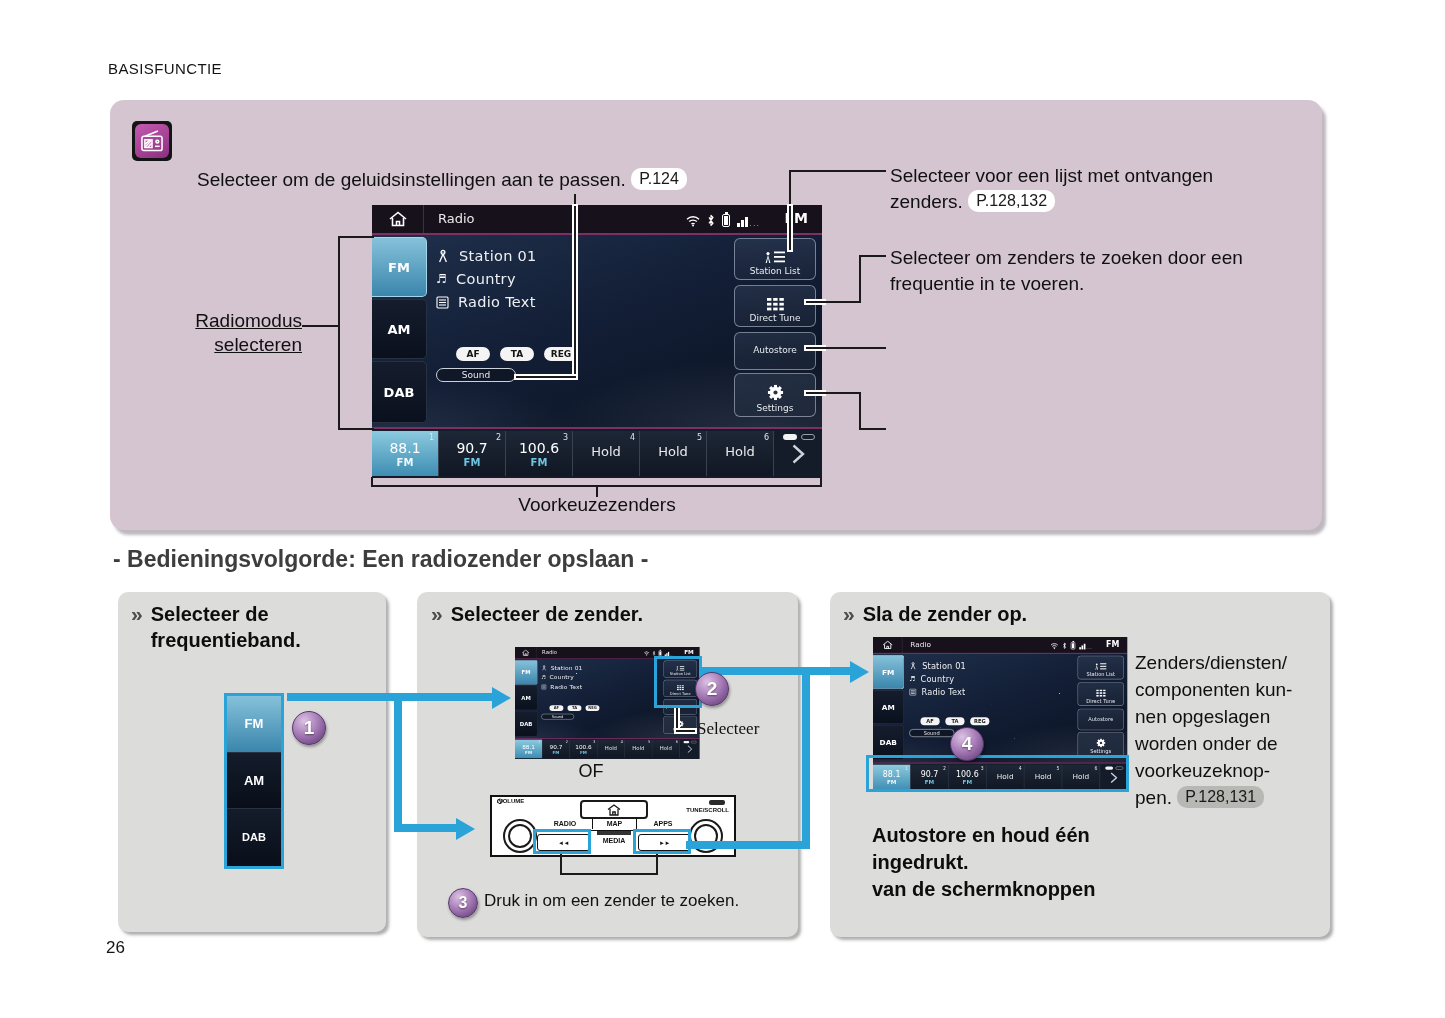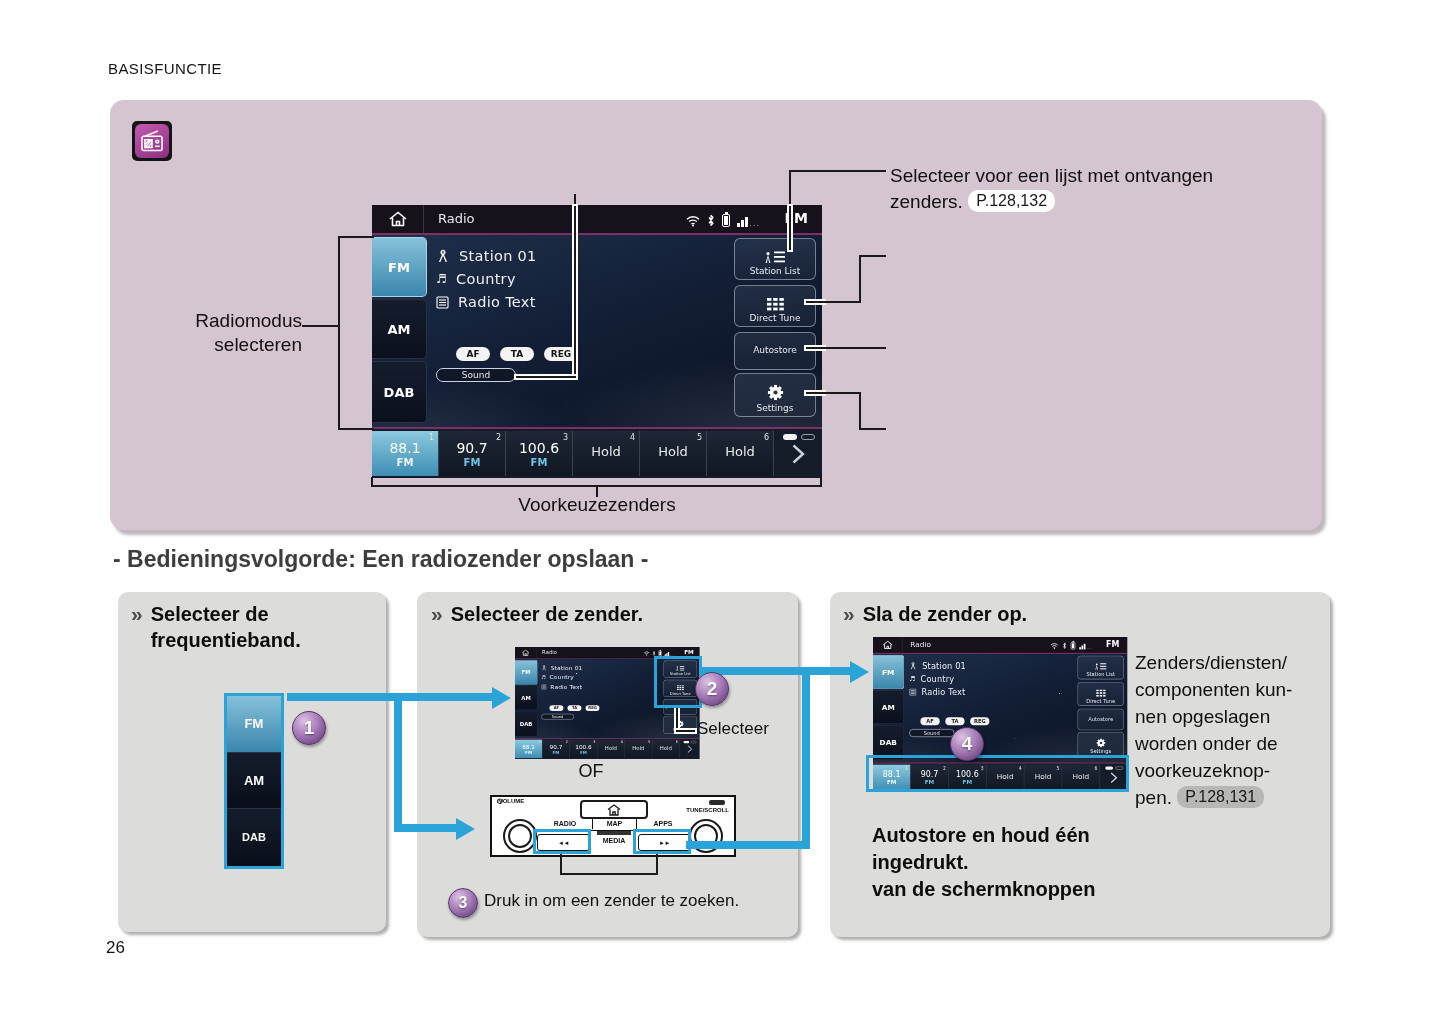--- a/index.html
+++ b/index.html
@@ -92,21 +92,21 @@
 
   .num-circle{position:absolute;width:34px;height:34px;border-radius:50%;z-index:8;color:#fff;font-weight:bold;font-size:19px;display:flex;align-items:center;justify-content:center;
     background:radial-gradient(circle at 35% 28%, #dcc2e4, #a478b4 48%, #68427e 88%);border:1px solid #55386a;box-shadow:1px 2px 3px rgba(0,0,0,.35);text-shadow:0 1px 2px rgba(0,0,0,.45);}
   .num-circle.small{width:30px;height:30px;font-size:16px;}
 
   .bline{position:absolute;background:#2aa4d8;z-index:4;}
   .barrow{position:absolute;width:0;height:0;border-top:11px solid transparent;border-bottom:11px solid transparent;border-left:19px solid #2aa4d8;z-index:4;}
   .bluebox{position:absolute;border:3px solid #2aa4d8;z-index:6;}
 
   .of-label{left:561px;top:761px;width:60px;text-align:center;font-size:18px;color:#111;}
-  .sel-label{left:697px;top:719px;font-size:17px;color:#111;}
+  .sel-label{left:697px;top:719px;font-size:17px;color:#111;font-family:Liberation Serif, serif;}
   .seek-text{left:484px;top:891px;font-size:17px;color:#111;}
 
   .note-block{left:1135px;top:649px;width:200px;font-size:19px;line-height:27px;color:#101010;}
   .hold-block{left:872px;top:822px;width:270px;font-size:20px;font-weight:bold;line-height:27px;color:#0d0d0d;}
 
   
   .hw{left:490px;top:795px;width:246px;height:62px;background:#fff;border:2px solid #111;z-index:3;}
   .hw *{position:absolute;}
   .hw-vol{left:5px;top:4px;font-size:6px;font-weight:bold;color:#111;display:flex;gap:1px;align-items:center;}
   .hw-tune{right:5px;top:10px;font-size:6px;font-weight:bold;color:#111;}
@@ -136,20 +136,24 @@
           <path d="M5,7 L16,2.5"></path>
           <rect x="2.5" y="7" width="17" height="12" rx="1.5"></rect>
           <rect x="5" y="10" width="6" height="6.5"></rect>
           <path d="M5.5,15.8 L10.5,10.3 M5.2,13.6 L9.2,9.9 M7.5,16.3 L11,12.6"></path>
           <circle cx="15.5" cy="11.5" r="1.2"></circle>
           <path d="M13.5,15.5 L17.5,15.5"></path>
         </svg>
     </div>
   </div>
 
+  <div class="abs subtitle">
+    <span>Selecteer om de geluidsinstellingen aan te passen.</span>
+    <span class="pill">P.124</span>
+  </div>
 
   <div class="slot" style="left:372px;top:205px;">
   <div class="screen">
     <div class="sc-top">
       <div class="sc-home">
         <svg width="20" height="16" viewBox="0 0 20 16" fill="none" stroke="#fff" stroke-width="1.6">
               <path d="M2,8 L10,1.5 L18,8"></path>
               <path d="M4.5,7 L4.5,14.5 L15.5,14.5 L15.5,7"></path>
               <path d="M8.5,14.5 L8.5,10.5 L11.5,10.5 L11.5,14.5"></path>
             </svg>
@@ -289,21 +293,22 @@
             </svg>
       </div>
     </div>
   </div>
 </div>
 
   <div class="callout" style="left:890px;top:163px;width:385px;">
     <span>Selecteer voor een lijst met ontvangen zenders.</span>
     <span class="pill">P.128,132</span>
   </div>
-  <div class="callout" style="left:142px;top:309px;width:160px;text-align:right;line-height:24px;">Radiomodus selecteren</div>
+  <div class="callout" style="left:890px;top:245px;width:405px;">Selecteer om zenders te zoeken door een frequentie in te voeren.</div>
+  <div class="callout" style="left:142px;top:309px;width:160px;text-align:right;line-height:24px;text-decoration:underline;">Radiomodus selecteren</div>
   <div class="callout" style="left:497px;top:492px;width:200px;text-align:center;">Voorkeuzezenders</div>
 
   <div class="kl" style="left:574px;top:194px;width:2px;height:12px;"></div>
   <div class="klw" style="left:574px;top:206px;width:2px;height:172px;"></div>
   <div class="klw" style="left:516px;top:376px;width:60px;height:2px;"></div>
   <div class="kl" style="left:789px;top:170px;width:2px;height:36px;"></div>
   <div class="klw" style="left:789px;top:206px;width:2px;height:44px;"></div>
   <div class="kl" style="left:789px;top:170px;width:97px;height:2px;"></div>
   <div class="klw" style="left:806px;top:301px;width:18px;height:2px;"></div>
   <div class="kl" style="left:822px;top:301px;width:39px;height:2px;"></div>

